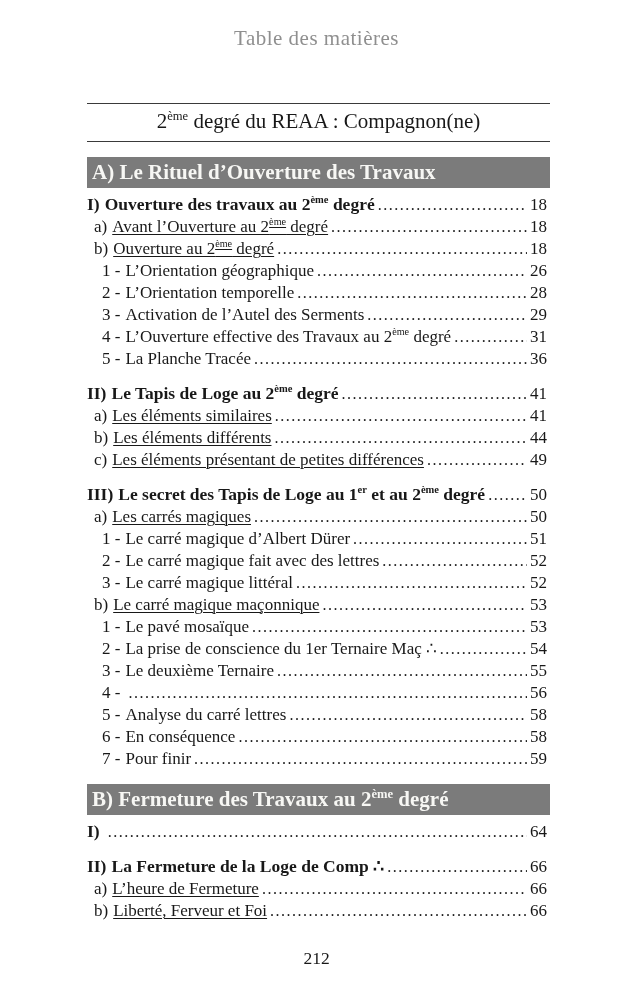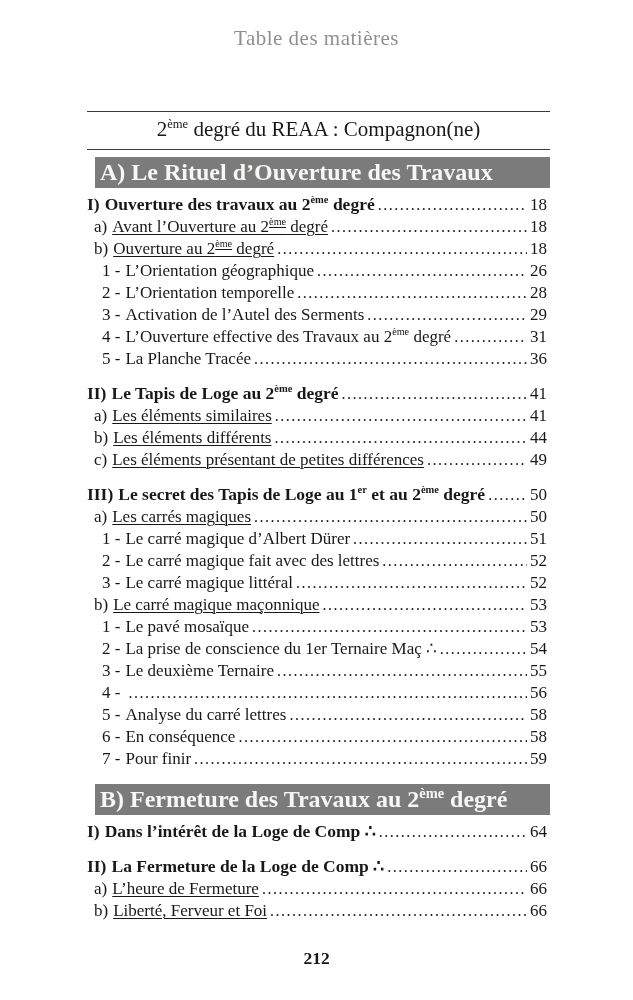--- a/index.html
+++ b/index.html
@@ -18,31 +18,30 @@
     font-size:21px; letter-spacing:0.5px;
     color:#8f8f8f;
   }
   .title-box {
     position:absolute; top:103px; left:87px; width:463px;
     border-top:1.5px solid #3a3a3a;
     border-bottom:1.5px solid #3a3a3a;
     text-align:center;
     padding:5px 0 7px 0;
     font-size:21px;
-    margin-top:8px;
   }
   .toc { position:absolute; top:157px; left:87px; width:463px; }
   .banner {
     background:#7b7b7b;
     color:#f7f7f4;
     font-weight:bold;
-    font-size:24px;
+    font-size:21px;
     line-height:28px;
     padding:1px 4px 2px 5px;
-    margin:0 0 5px 8px;
+    margin:0 0 5px 0;
   }
   .banner + .group { margin-top:4px; }
   .group { margin-top:12px; }
   .row {
     display:flex;
     align-items:baseline;
     font-size:17px;
     line-height:22px;
     white-space:nowrap;
   }
@@ -72,21 +71,20 @@
     font-size:17px;
   }
   sup { font-size:0.60em; line-height:0; vertical-align:super; }
   .section { margin-top:0; }
   .section + .section { margin-top:14px; }
   .folio {
     position:absolute; top:948px; left:0; width:633px;
     text-align:center;
     font-size:17.5px;
     color:#181818;
-    font-weight:bold;
   }
 </style>
 </head>
 <body>
 
 <div class="page">
   <div class="running-head">Table des matières</div>
 
   <div class="title-box">
     <span>2<sup>ème</sup> degré du REAA : Compagnon(ne)</span>
@@ -249,21 +247,20 @@
             <span class="dots" aria-hidden="true">................................................................................................................................................................</span>
             <span class="pg">59</span>
           </div>
         </div>
       </div>
       <div class="section">
         <div class="banner">B) Fermeture des Travaux au 2<sup>ème</sup> degré</div>
         <div class="group">
           <div class="row h1">
             <span class="prefix">I)</span>
-            <span class="label">Dans l’intérêt de la Loge de Comp ∴</span>
             <span class="dots" aria-hidden="true">................................................................................................................................................................</span>
             <span class="pg">64</span>
           </div>
         </div>
         <div class="group">
           <div class="row h1">
             <span class="prefix">II)</span>
             <span class="label">La Fermeture de la Loge de Comp ∴</span>
             <span class="dots" aria-hidden="true">................................................................................................................................................................</span>
             <span class="pg">66</span>

